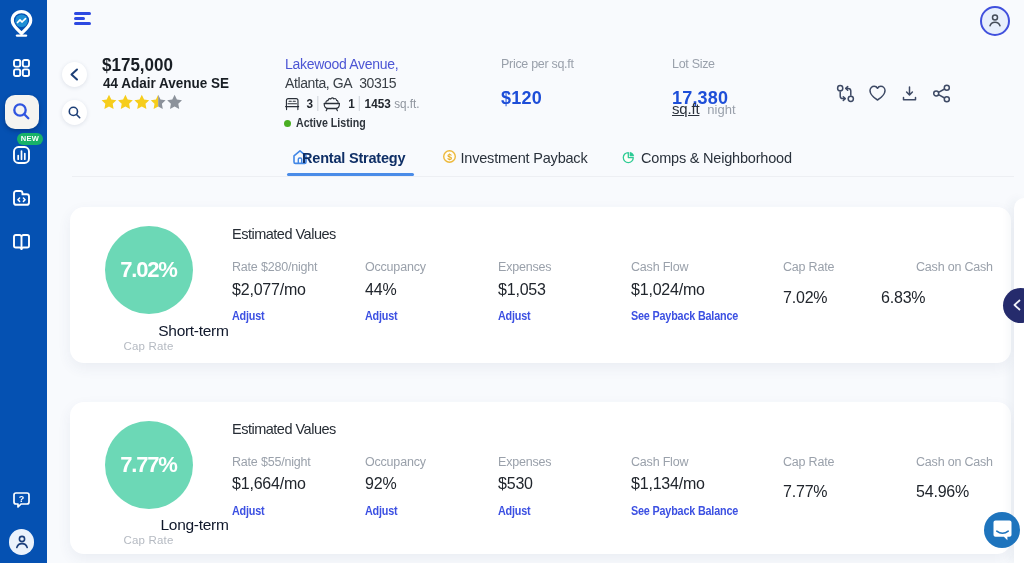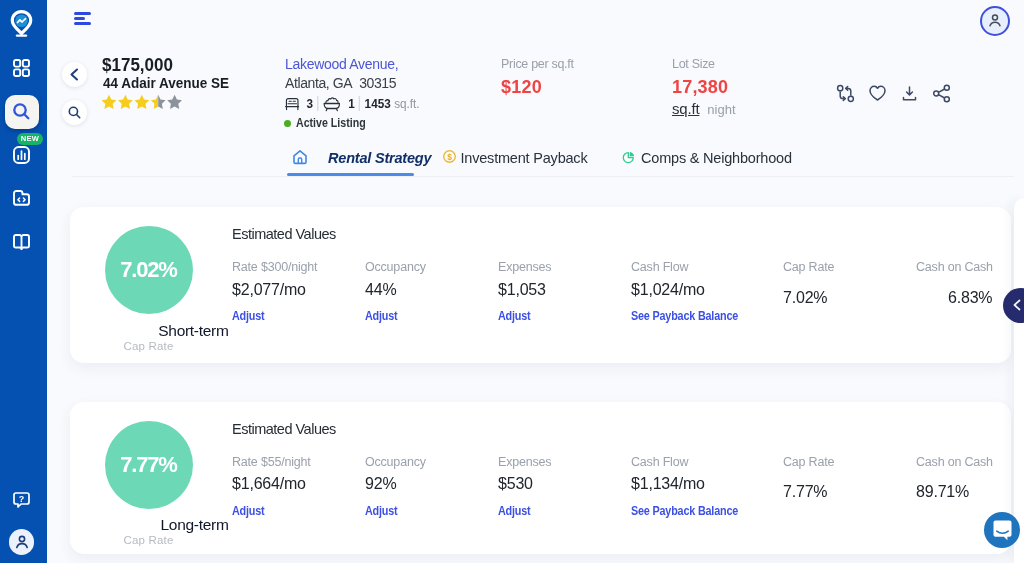--- a/index.html
+++ b/index.html
@@ -21,21 +21,21 @@
 #addr { position:absolute; left:103px; top:74px; font-size:15px; font-weight:bold; color:#191e24; transform:scaleX(0.9); transform-origin:0 0; }
 #stars { position:absolute; left:101px; top:94px; }
 #nbhd { position:absolute; left:285px; top:56px; font-size:14px; color:#4c55d4; letter-spacing:-0.3px; }
 #city { position:absolute; left:285px; top:74.5px; font-size:14px; color:#3a4047; letter-spacing:-0.4px; }
 #bedrow { position:absolute; left:285px; top:95px; height:17px; font-size:13px; color:#22272e; transform:scaleX(0.9); transform-origin:0 0; white-space:nowrap; }
 #bedrow > * { vertical-align:middle; }
 .sep { display:inline-block; width:1px; height:15px; background:#c9cdd4; margin:0 5px; }
 #active { position:absolute; left:295.5px; top:115.5px; font-size:12.5px; font-weight:bold; color:#30363e; transform:scaleX(0.85); transform-origin:0 0; }
 .dot { width:7px; height:7px; border-radius:50%; background:#4aae22; }
 .glabel { font-size:12.5px; color:#99a0ab; letter-spacing:-0.3px; }
-.gval { font-size:18px; font-weight:bold; color:#ef4444; letter-spacing:0.2px; }
+.gval { font-size:18px; font-weight:bold; color:#1d4ed8; letter-spacing:0.2px;margin-top:11px; }
 #sqft-link { font-size:15px; color:#2b323c; text-decoration:underline; letter-spacing:-0.2px; }
 #acre { font-size:13px; color:#99a0ab; margin-left:8px; }
 .hicon { position:absolute; top:84px; width:19px; height:19px; }
 
 
 .tabtxt { font-size:14.5px; color:#2a323c; letter-spacing:-0.2px; }
 #tab1-txt { font-weight:bold; color:#0f2f66; }
 #tab-underline { position:absolute; left:287px; top:173px; width:127px; height:2.6px; background:#4a8ce8; border-radius:2px; }
 #tab-divider { position:absolute; left:72px; top:176px; width:942px; height:1px; background:#edeff3; }
 
@@ -192,43 +192,43 @@
   <path d="M6.3 14.2 L6.3 10.2 C6.3 9.5 6.9 9 7.6 9 L8.4 9 C9.1 9 9.7 9.5 9.7 10.2 L9.7 14.2" fill="none" stroke="#4287e6" stroke-width="1.4"></path>
 </svg>
 <svg class="abs" style="left:443px; top:149.5px;" width="13" height="13" viewBox="0 0 13 13">
   <circle cx="6.5" cy="6.5" r="5.8" fill="#fffdf5" stroke="#edb93c" stroke-width="1.4"></circle>
   <text x="6.5" y="9.6" font-size="8.5" font-weight="bold" fill="#e6ac25" text-anchor="middle" font-family="Liberation Sans, sans-serif">$</text>
 </svg>
 <svg class="abs" style="left:621.5px; top:150.5px;" width="13" height="13" viewBox="0 0 13 13">
   <path d="M6.3 1.6 A 5 5 0 1 0 11.3 6.6 L 6.3 6.6 Z" fill="#fffef8" stroke="#2ecb96" stroke-width="1.3" stroke-linejoin="round"></path>
   <path d="M8 1.2 A 4.8 4.8 0 0 1 11.8 5 L 8 5 Z" fill="#2ecb96" stroke="#2ecb96" stroke-width="0.6" stroke-linejoin="round"></path>
 </svg>
-<div class="abs" style="left:328px; top:149px;font-style:italic;"><span class="tabtxt" id="tab1-txt">Rental Strategy</span></div>
+<div class="abs" style="left:302px; top:149px;"><span class="tabtxt" id="tab1-txt">Rental Strategy</span></div>
 <div class="abs" style="left:460.5px; top:149px;"><span class="tabtxt">Investment Payback</span></div>
 <div class="abs" style="left:641px; top:149px;"><span class="tabtxt">Comps &amp; Neighborhood</span></div>
 <div id="tab-underline"></div>
 <div id="tab-divider"></div>
 
 <div class="card" id="card1"></div>
 <div class="gcircle" style="left:104.5px; top:226px;">7.02%</div>
 <div class="cname" style="left:68.5px; top:322px;">Short-term</div>
 <div class="csub" style="left:68.5px; top:339.5px;">Cap Rate</div>
 <div class="ev" style="top:226px;">Estimated Values</div>
-<div class="col-label" style="left:232px; top:260px;">Rate $300/night</div>
+<div class="col-label" style="left:232px; top:260px;">Rate $280/night</div>
 <div class="col-label" style="left:365px; top:260px;">Occupancy</div>
 <div class="col-label" style="left:498px; top:260px;">Expenses</div>
 <div class="col-label" style="left:631px; top:260px;">Cash Flow</div>
 <div class="col-label" style="left:783px; top:260px;">Cap Rate</div>
 <div class="col-label" style="left:916px; top:260px;">Cash on Cash</div>
 <div class="col-val" style="left:232px; top:280.5px;">$2,077/mo</div>
 <div class="col-val" style="left:365px; top:280.5px;">44%</div>
 <div class="col-val" style="left:498px; top:280.5px;">$1,053</div>
 <div class="col-val" style="left:631px; top:280.5px;">$1,024/mo</div>
 <div class="col-val" style="left:783px; top:288.5px;">7.02%</div>
-<div class="col-val" style="left:948px; top:288.5px;">6.83%</div>
+<div class="col-val" style="left:881px; top:288.5px;">6.83%</div>
 <div class="col-link" style="left:232px; top:309px;">Adjust</div>
 <div class="col-link" style="left:365px; top:309px;">Adjust</div>
 <div class="col-link" style="left:498px; top:309px;">Adjust</div>
 <div class="col-link" style="left:631px; top:309px;">See Payback Balance</div>
 
 <div class="card" id="card2"></div>
 <div class="gcircle" style="left:104.5px; top:420.5px;">7.77%</div>
 <div class="cname" style="left:68.5px; top:515.5px;">Long-term</div>
 <div class="csub" style="left:68.5px; top:534px;">Cap Rate</div>
 <div class="ev" style="top:420.5px;">Estimated Values</div>
@@ -236,21 +236,21 @@
 <div class="col-label" style="left:365px; top:454.5px;">Occupancy</div>
 <div class="col-label" style="left:498px; top:454.5px;">Expenses</div>
 <div class="col-label" style="left:631px; top:454.5px;">Cash Flow</div>
 <div class="col-label" style="left:783px; top:454.5px;">Cap Rate</div>
 <div class="col-label" style="left:916px; top:454.5px;">Cash on Cash</div>
 <div class="col-val" style="left:232px; top:475px;">$1,664/mo</div>
 <div class="col-val" style="left:365px; top:475px;">92%</div>
 <div class="col-val" style="left:498px; top:475px;">$530</div>
 <div class="col-val" style="left:631px; top:475px;">$1,134/mo</div>
 <div class="col-val" style="left:783px; top:483px;">7.77%</div>
-<div class="col-val" style="left:916px; top:483px;">89.71%</div>
+<div class="col-val" style="left:916px; top:483px;">54.96%</div>
 <div class="col-link" style="left:232px; top:503.5px;">Adjust</div>
 <div class="col-link" style="left:365px; top:503.5px;">Adjust</div>
 <div class="col-link" style="left:498px; top:503.5px;">Adjust</div>
 <div class="col-link" style="left:631px; top:503.5px;">See Payback Balance</div>
 
 <div id="rstrip"></div>
 <div id="rknob"></div>
 <svg class="abs" style="left:1012px; top:298px;" width="10" height="14" viewBox="0 0 10 14">
   <path d="M8 2 L2.5 7 L8 12" fill="none" stroke="#f0f2f8" stroke-width="1.8" stroke-linejoin="round"></path>
 </svg>

